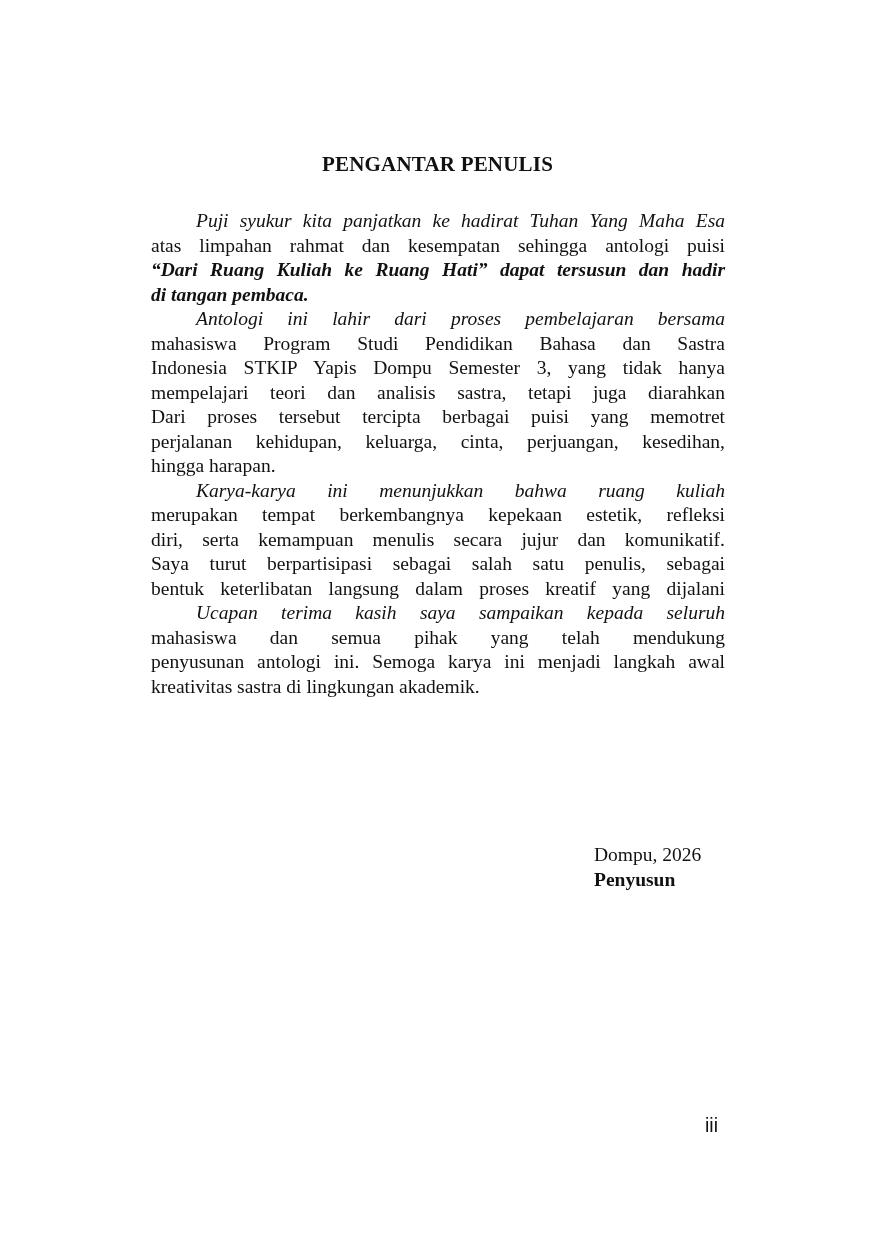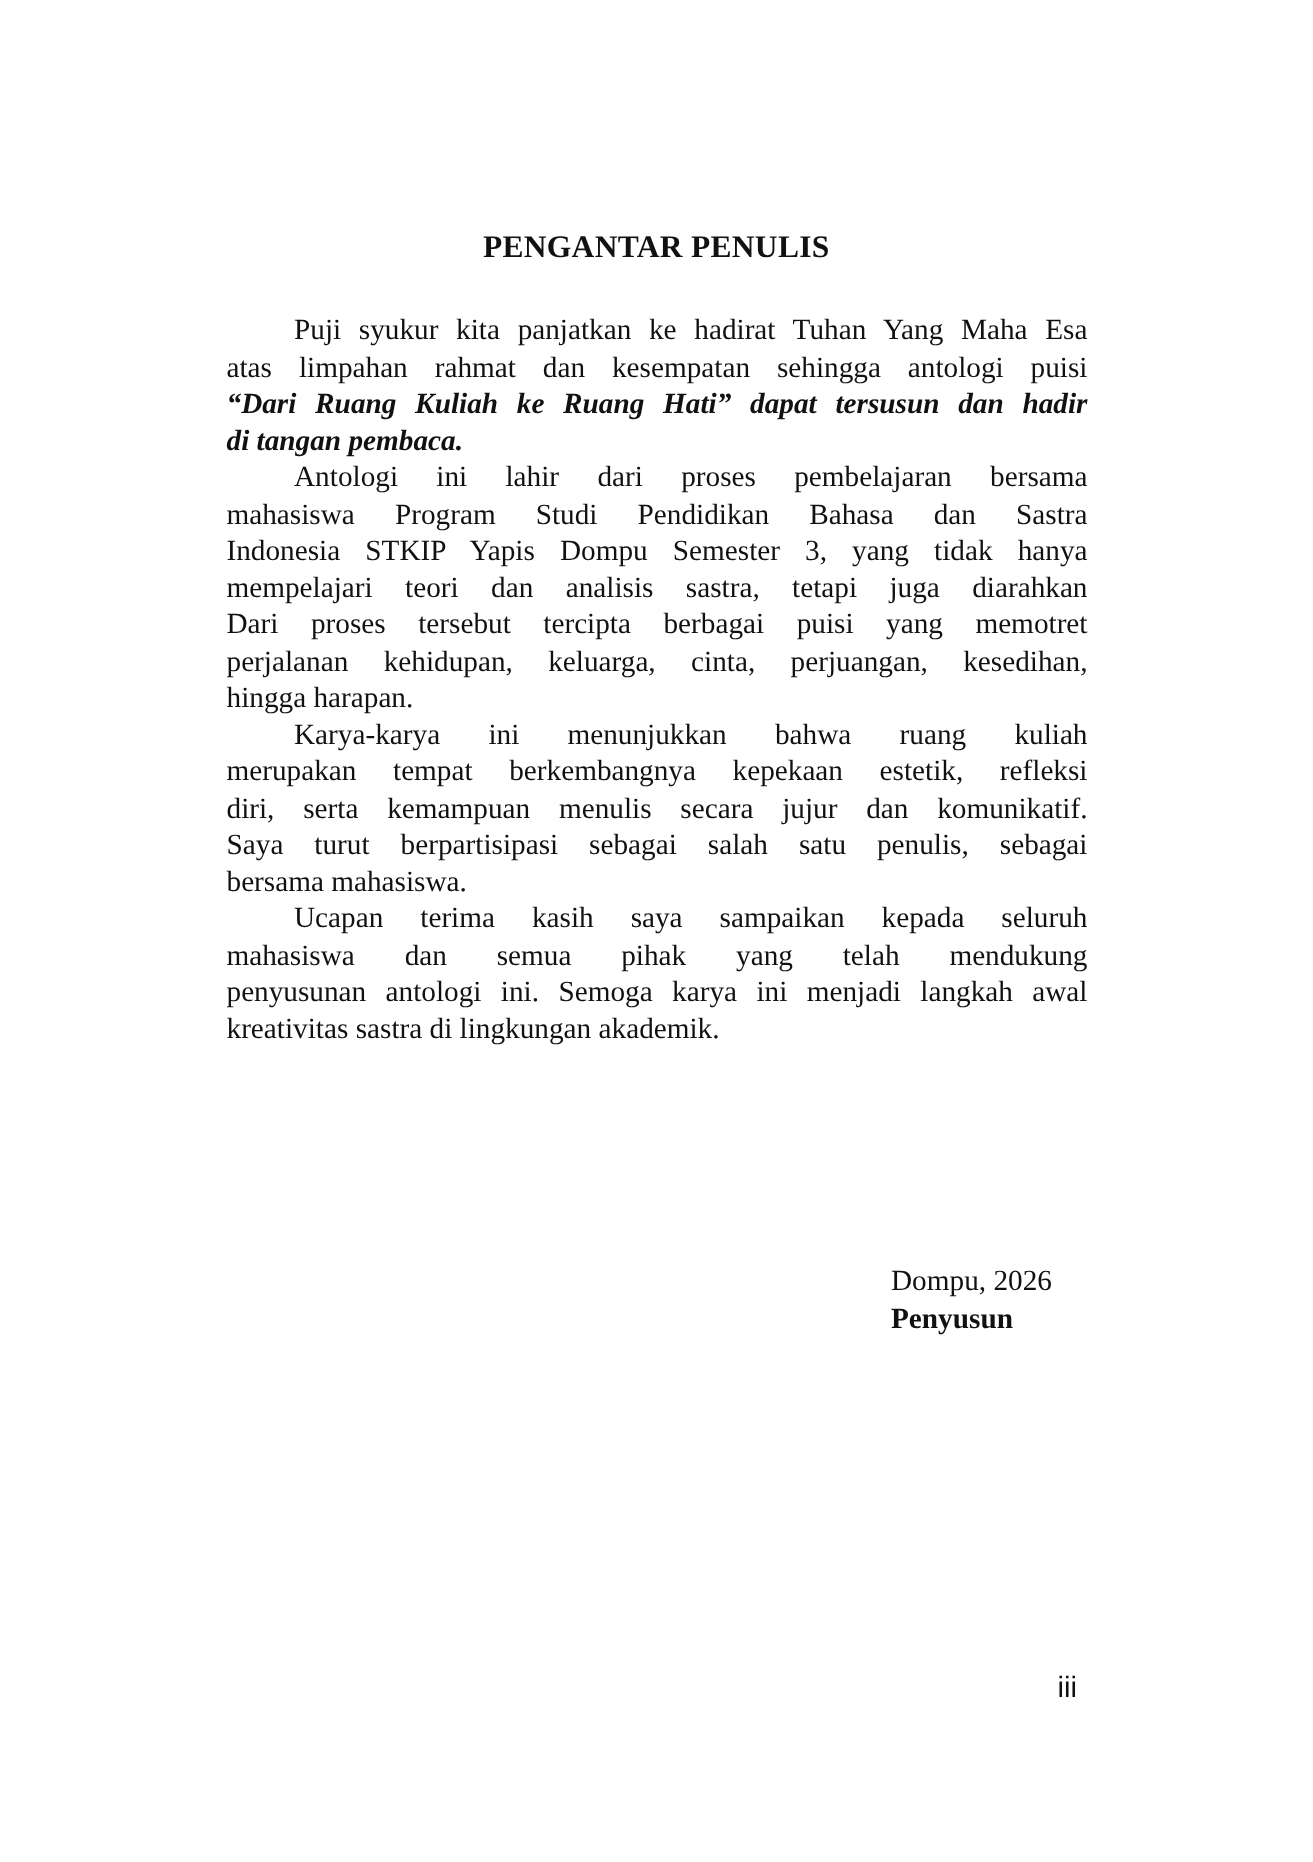--- a/index.html
+++ b/index.html
@@ -5,21 +5,21 @@
   html, body { margin:0; padding:0; background:#ffffff; }
   body { width:875px; height:1241px; position:relative; overflow:hidden;
          font-family:"DejaVu Serif", "Liberation Serif", serif; color:#111; }
   .page { position:absolute; left:0; top:0; width:875px; height:1241px; background:#fff; }
   .title { position:absolute; top:152px; left:0; width:875px; text-align:center;
            font-family:"Liberation Serif", serif; font-weight:bold; font-size:21px; letter-spacing:0.2px; }
   .body { position:absolute; left:151px; top:209px; width:574px;
           font-family:"Liberation Serif", serif; font-size:19.5px; line-height:24.5px; }
   .line { display:block; height:24.5px; white-space:nowrap; text-align:justify; text-align-last:justify; }
   .line.last { text-align-last:left; }
-  .indent { padding-left:45px; }
+  .indent { padding-left:45px;font-style:italic; }
   .bi { font-weight:bold; font-style:italic; }
   .sign { position:absolute; left:594px; top:843px; font-family:"Liberation Serif", serif;
           font-size:19.5px; line-height:24.5px; }
   .sign .bold { font-weight:bold; }
   .pagenum { position:absolute; left:705px; top:1114px; font-family:Liberation Sans, sans-serif; font-size:19.5px; }
 </style>
 </head>
 <body>
 
 <div class="page">
@@ -37,21 +37,21 @@
     <span class="line">Indonesia STKIP Yapis Dompu Semester 3, yang tidak hanya</span>
     <span class="line">mempelajari teori dan analisis sastra, tetapi juga diarahkan</span>
     <span class="line">Dari proses tersebut tercipta berbagai puisi yang memotret</span>
     <span class="line">perjalanan kehidupan, keluarga, cinta, perjuangan, kesedihan,</span>
     <span class="line last">hingga harapan.</span>
 
     <span class="line indent">Karya-karya ini menunjukkan bahwa ruang kuliah</span>
     <span class="line">merupakan tempat berkembangnya kepekaan estetik, refleksi</span>
     <span class="line">diri, serta kemampuan menulis secara jujur dan komunikatif.</span>
     <span class="line">Saya turut berpartisipasi sebagai salah satu penulis, sebagai</span>
-    <span class="line last">bersama mahasiswa.</span>
+    <span class="line">bentuk keterlibatan langsung dalam proses kreatif yang dijalani</span>
 
     <span class="line indent">Ucapan terima kasih saya sampaikan kepada seluruh</span>
     <span class="line">mahasiswa dan semua pihak yang telah mendukung</span>
     <span class="line">penyusunan antologi ini. Semoga karya ini menjadi langkah awal</span>
     <span class="line last">kreativitas sastra di lingkungan akademik.</span>
   </div>
 
   <div class="sign">
     <div>Dompu, 2026</div>
     <div class="bold">Penyusun</div>

